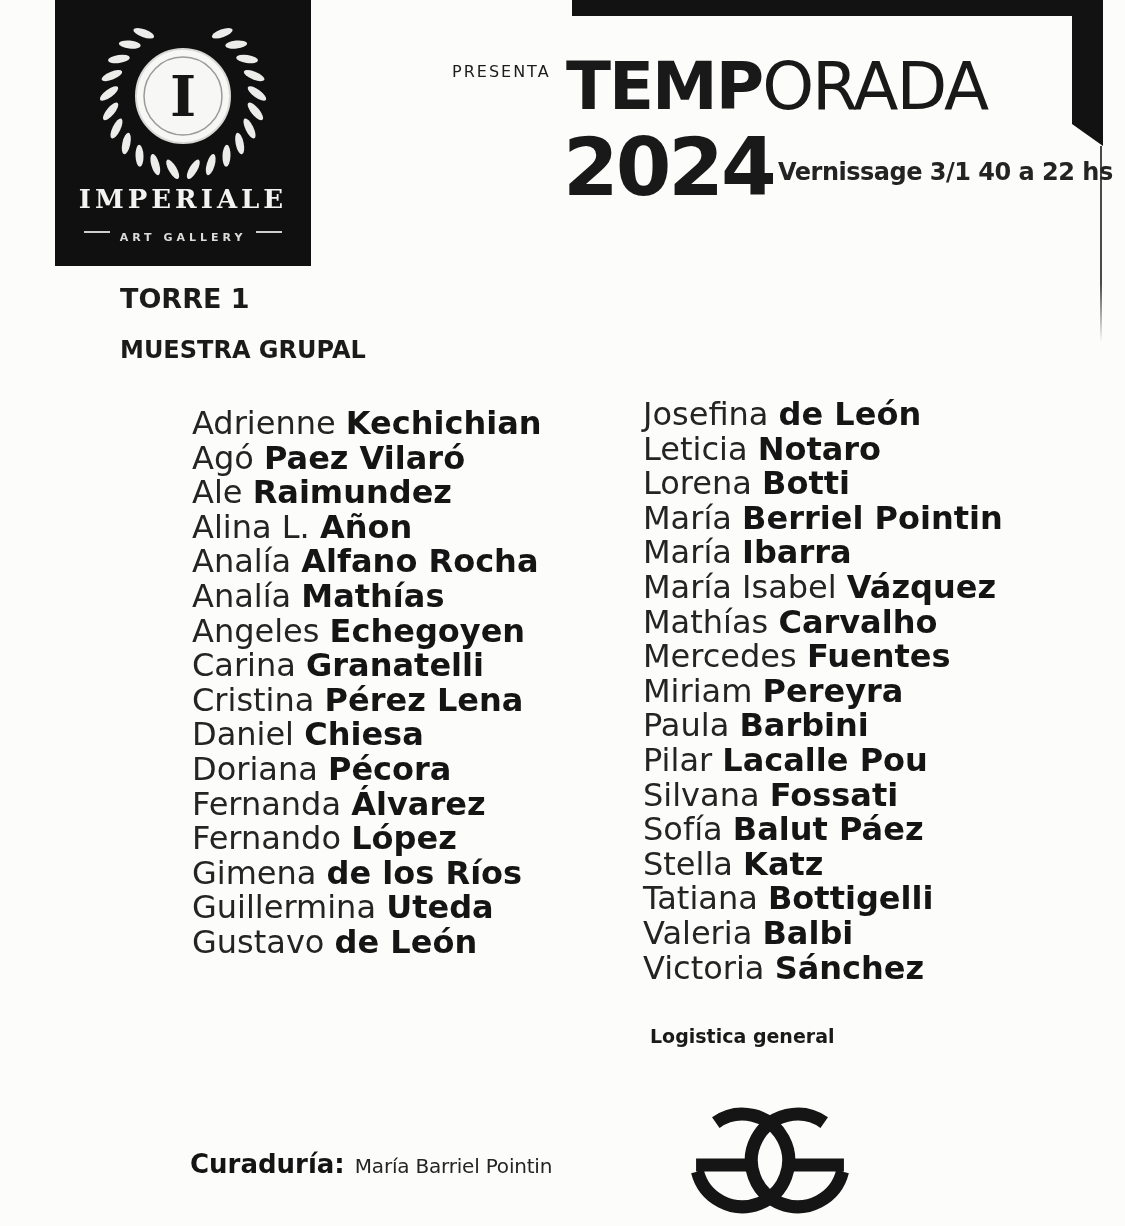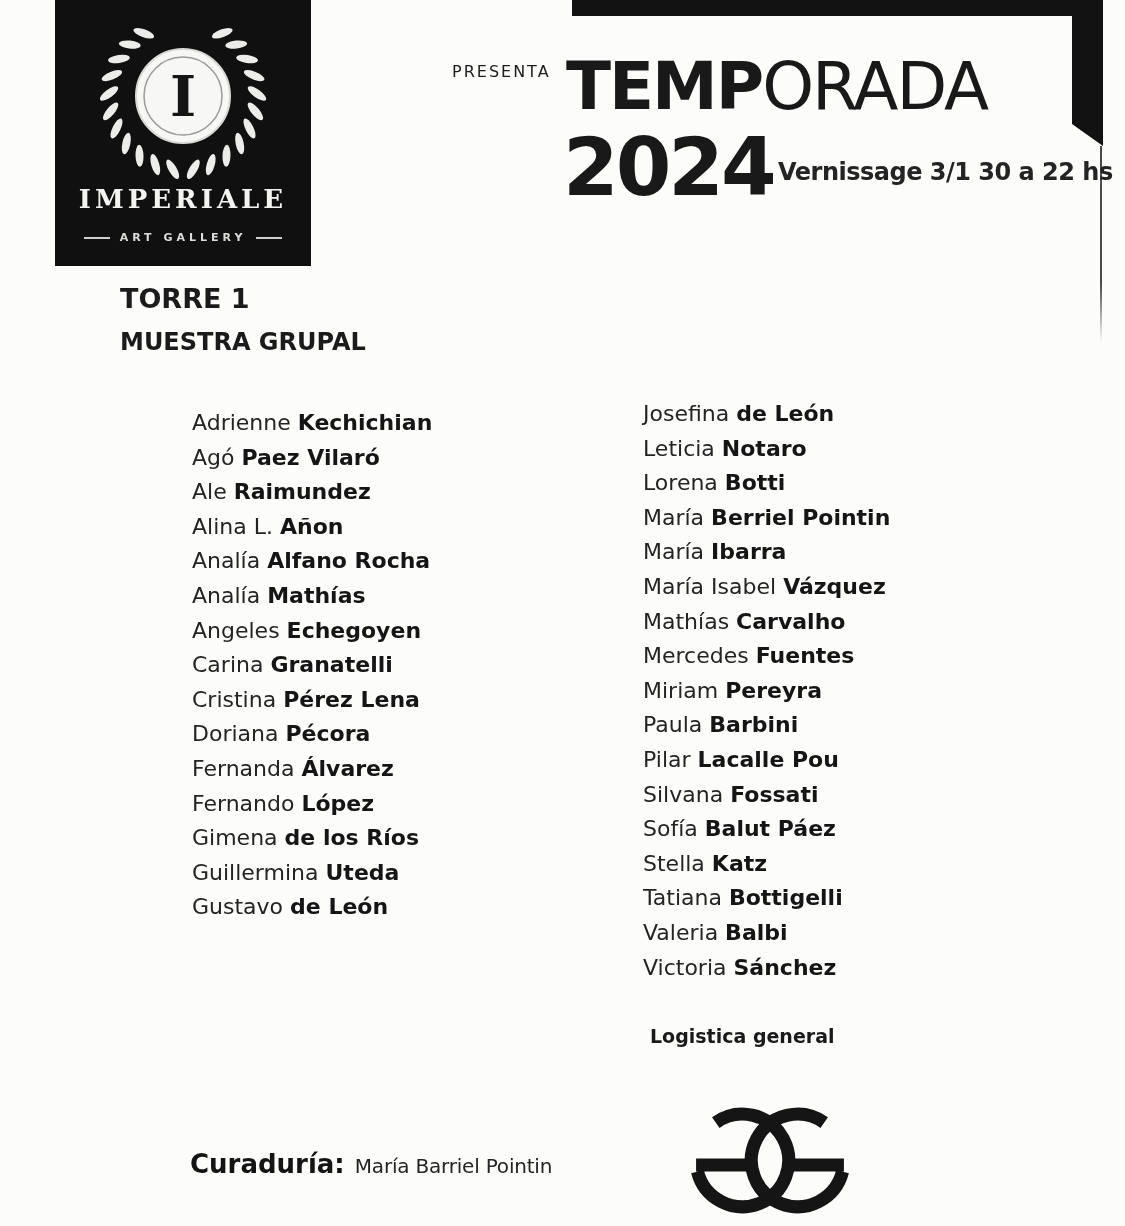--- a/index.html
+++ b/index.html
@@ -14,21 +14,21 @@
     position:absolute;left:55px;top:0;width:256px;height:266px;
     background:#101010;
   }
   .logo-brand{
     position:absolute;left:0;right:0;top:184px;text-align:center;
     font-family:"DejaVu Serif","Liberation Serif",serif;
     font-size:26px;font-weight:700;letter-spacing:4px;color:#f3f3f1;
   }
   .logo-tagline{
     position:absolute;left:0;right:0;top:231px;
-    display:flex;align-items:center;justify-content:center;gap:10px;
+    display:flex;align-items:flex-start;justify-content:center;gap:10px;
     color:#dcdcda;font-size:11px;font-weight:700;letter-spacing:4px;
   }
   .logo-tagline:before,.logo-tagline:after{
     content:"";display:block;width:26px;height:2px;background:#cfcfcd;
   }
   
   .top-bar{position:absolute;left:572px;top:0;width:531px;height:16px;background:#121212;}
   .right-strip{
     position:absolute;left:1072px;top:0;width:31px;height:146px;background:#121212;
     clip-path:polygon(0 0,100% 0,100% 100%,0 85%);
@@ -51,23 +51,23 @@
   .year{
     position:absolute;left:563px;top:128px;
     font-size:80px;line-height:1;font-weight:700;letter-spacing:-3px;color:#191919;
   }
   .vernissage{
     position:absolute;left:778px;top:158px;
     font-size:24px;font-weight:700;letter-spacing:-0.5px;color:#242424;white-space:nowrap;
   }
   
   .torre{position:absolute;left:120px;top:283px;font-size:27px;font-weight:700;color:#1b1b1b;}
-  .muestra{position:absolute;left:120px;top:328px;font-size:24px;font-weight:700;color:#1b1b1b;}
-  
-  .col{position:absolute;font-size:22px;color:#242424;}
+  .muestra{position:absolute;left:120px;top:336px;font-size:24px;font-weight:700;color:#1b1b1b;}
+  
+  .col{position:absolute;font-size:32px;color:#242424;}
   .col-left{left:192px;top:406px;}
   .col-right{left:643px;top:397px;}
   .name-row{height:34.6px;line-height:34.6px;white-space:nowrap;}
   .fn{font-weight:400;}
   .ln{font-weight:700;color:#151515;}
   
   .logistics{position:absolute;left:650px;top:1025px;font-size:19px;font-weight:700;color:#1a1a1a;}
   .gg-logo{position:absolute;left:682px;top:1100px;}
   .curator{position:absolute;left:190px;top:1149px;white-space:nowrap;text-align:center;}
   .curator .c-label{font-size:26px;font-weight:700;color:#141414;}
@@ -118,21 +118,21 @@
     </div>
   </div>
 
   <div class="top-bar"></div>
   <div class="right-strip"></div>
   <div class="edge-line"></div>
 
   <div class="presenta">PRESENTA</div>
   <div class="title"><span class="t-bold">TEMP</span><span class="t-reg">ORADA</span></div>
   <div class="year">2024</div>
-  <div class="vernissage">Vernissage 3/1 30 a 22 hs</div>
+  <div class="vernissage">Vernissage 3/1 40 a 22 hs</div>
 
   <div class="torre">TORRE 1</div>
   <div class="muestra">MUESTRA GRUPAL</div>
 
   <div class="col col-left">
 
       <div class="name-row"><span class="fn">Adrienne</span> <span class="ln">Kechichian</span></div>
 
       <div class="name-row"><span class="fn">Agó</span> <span class="ln">Paez Vilaró</span></div>
 
@@ -143,20 +143,21 @@
       <div class="name-row"><span class="fn">Analía</span> <span class="ln">Alfano Rocha</span></div>
 
       <div class="name-row"><span class="fn">Analía</span> <span class="ln">Mathías</span></div>
 
       <div class="name-row"><span class="fn">Angeles</span> <span class="ln">Echegoyen</span></div>
 
       <div class="name-row"><span class="fn">Carina</span> <span class="ln">Granatelli</span></div>
 
       <div class="name-row"><span class="fn">Cristina</span> <span class="ln">Pérez Lena</span></div>
 
+      <div class="name-row"><span class="fn">Daniel</span> <span class="ln">Chiesa</span></div>
 
       <div class="name-row"><span class="fn">Doriana</span> <span class="ln">Pécora</span></div>
 
       <div class="name-row"><span class="fn">Fernanda</span> <span class="ln">Álvarez</span></div>
 
       <div class="name-row"><span class="fn">Fernando</span> <span class="ln">López</span></div>
 
 
       <div class="name-row"><span class="fn">Gimena</span> <span class="ln">de los Ríos</span></div>
 

